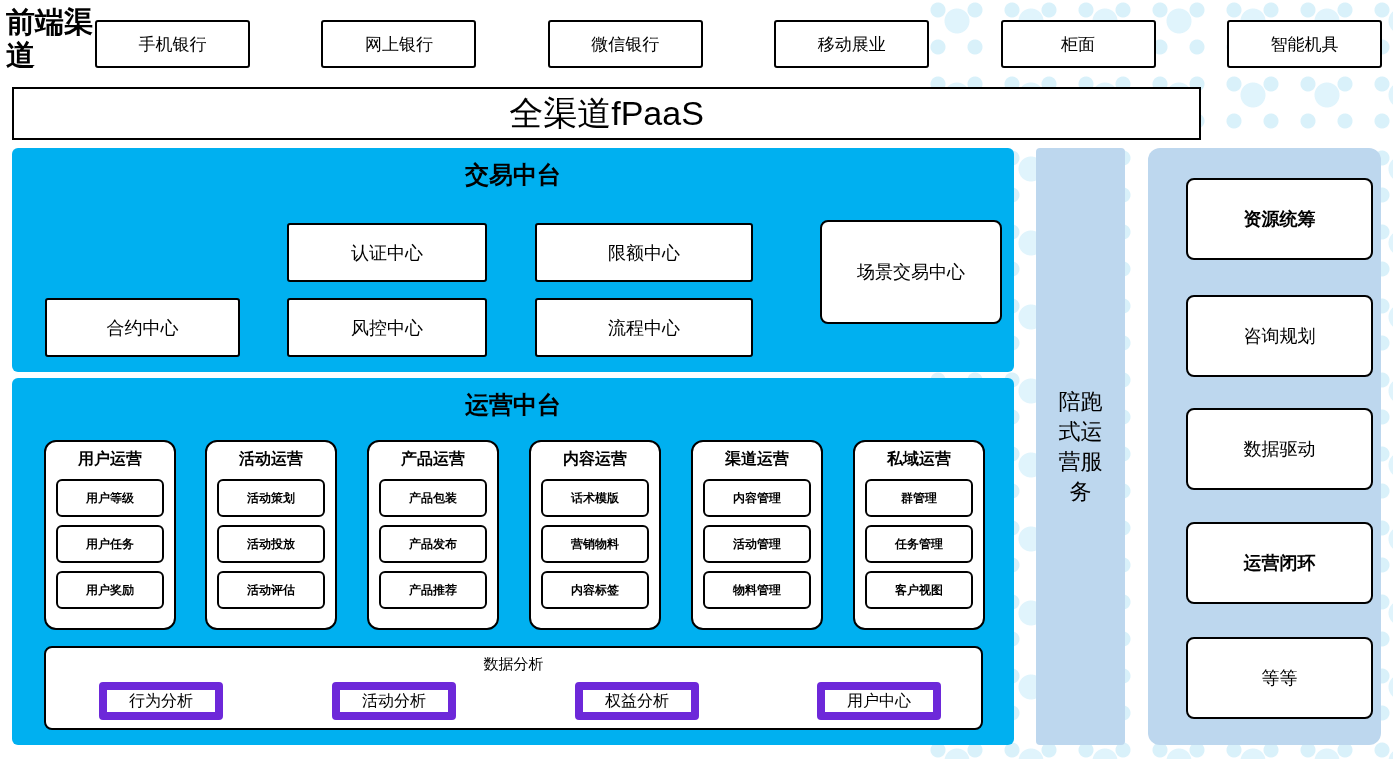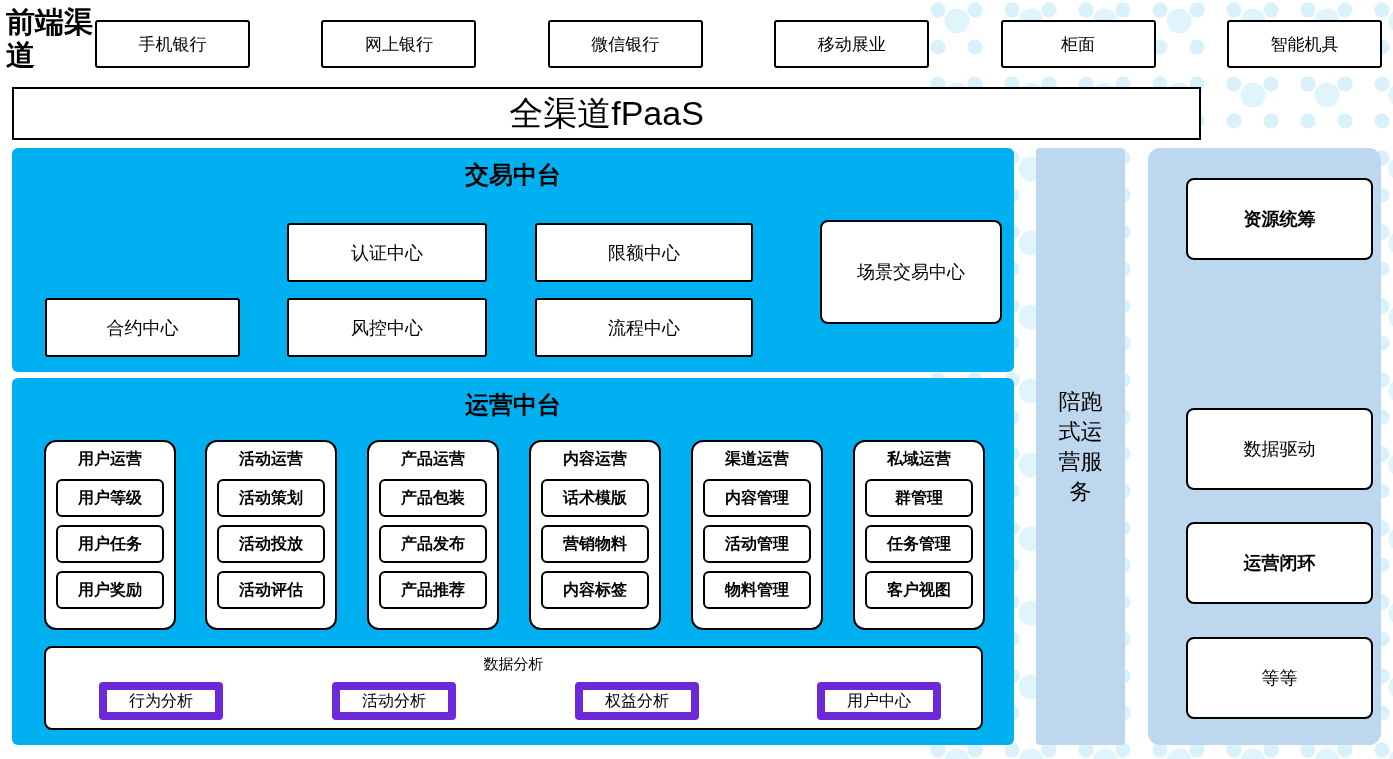--- a/index.html
+++ b/index.html
@@ -51,21 +51,21 @@
   .tall-box { border-radius:8px; }
   
   .group {
     position:absolute; top:62px; width:132px; height:190px;
     background:#fff; border:2px solid #000; border-radius:12px;
     display:flex; flex-direction:column; align-items:stretch; padding-top:7px;
   }
   .group-title { text-align:center; font-size:16px; font-weight:bold; margin-bottom:9px; }
   .group-item {
     margin:0 10px 8px 10px; height:38px; background:#fff; border:2px solid #000; border-radius:6px;
-    display:flex; align-items:center; justify-content:center; font-size:16px; font-weight:bold;
+    display:flex; align-items:center; justify-content:center; font-size:12px; font-weight:bold;
   }
   .analysis {
     position:absolute; left:32px; top:268px; width:939px; height:84px;
     background:#fff; border:2px solid #000; border-radius:8px;
   }
   .analysis-title { text-align:center; font-size:15px; padding-top:7px; }
   .analysis-box {
     position:absolute; top:34px; width:124px; height:38px;
     background:#fff; border:8px solid #6d28d9; border-radius:4px;
     display:flex; align-items:center; justify-content:center; font-size:16px;
@@ -170,16 +170,17 @@
     <div class="analysis-box" style="left:771px;">用户中心</div>
   </div>
 </div>
 
 <div class="companion-bar">
   <div class="companion-text">陪跑式运营服务</div>
 </div>
 
 <div class="service-panel">
   <div class="service-box svc-0">资源统筹</div>
+  <div class="service-box svc-1">咨询规划</div>
   <div class="service-box svc-2">数据驱动</div>
   <div class="service-box svc-3">运营闭环</div>
   <div class="service-box svc-4">等等</div>
 </div>
 
 </body></html>

